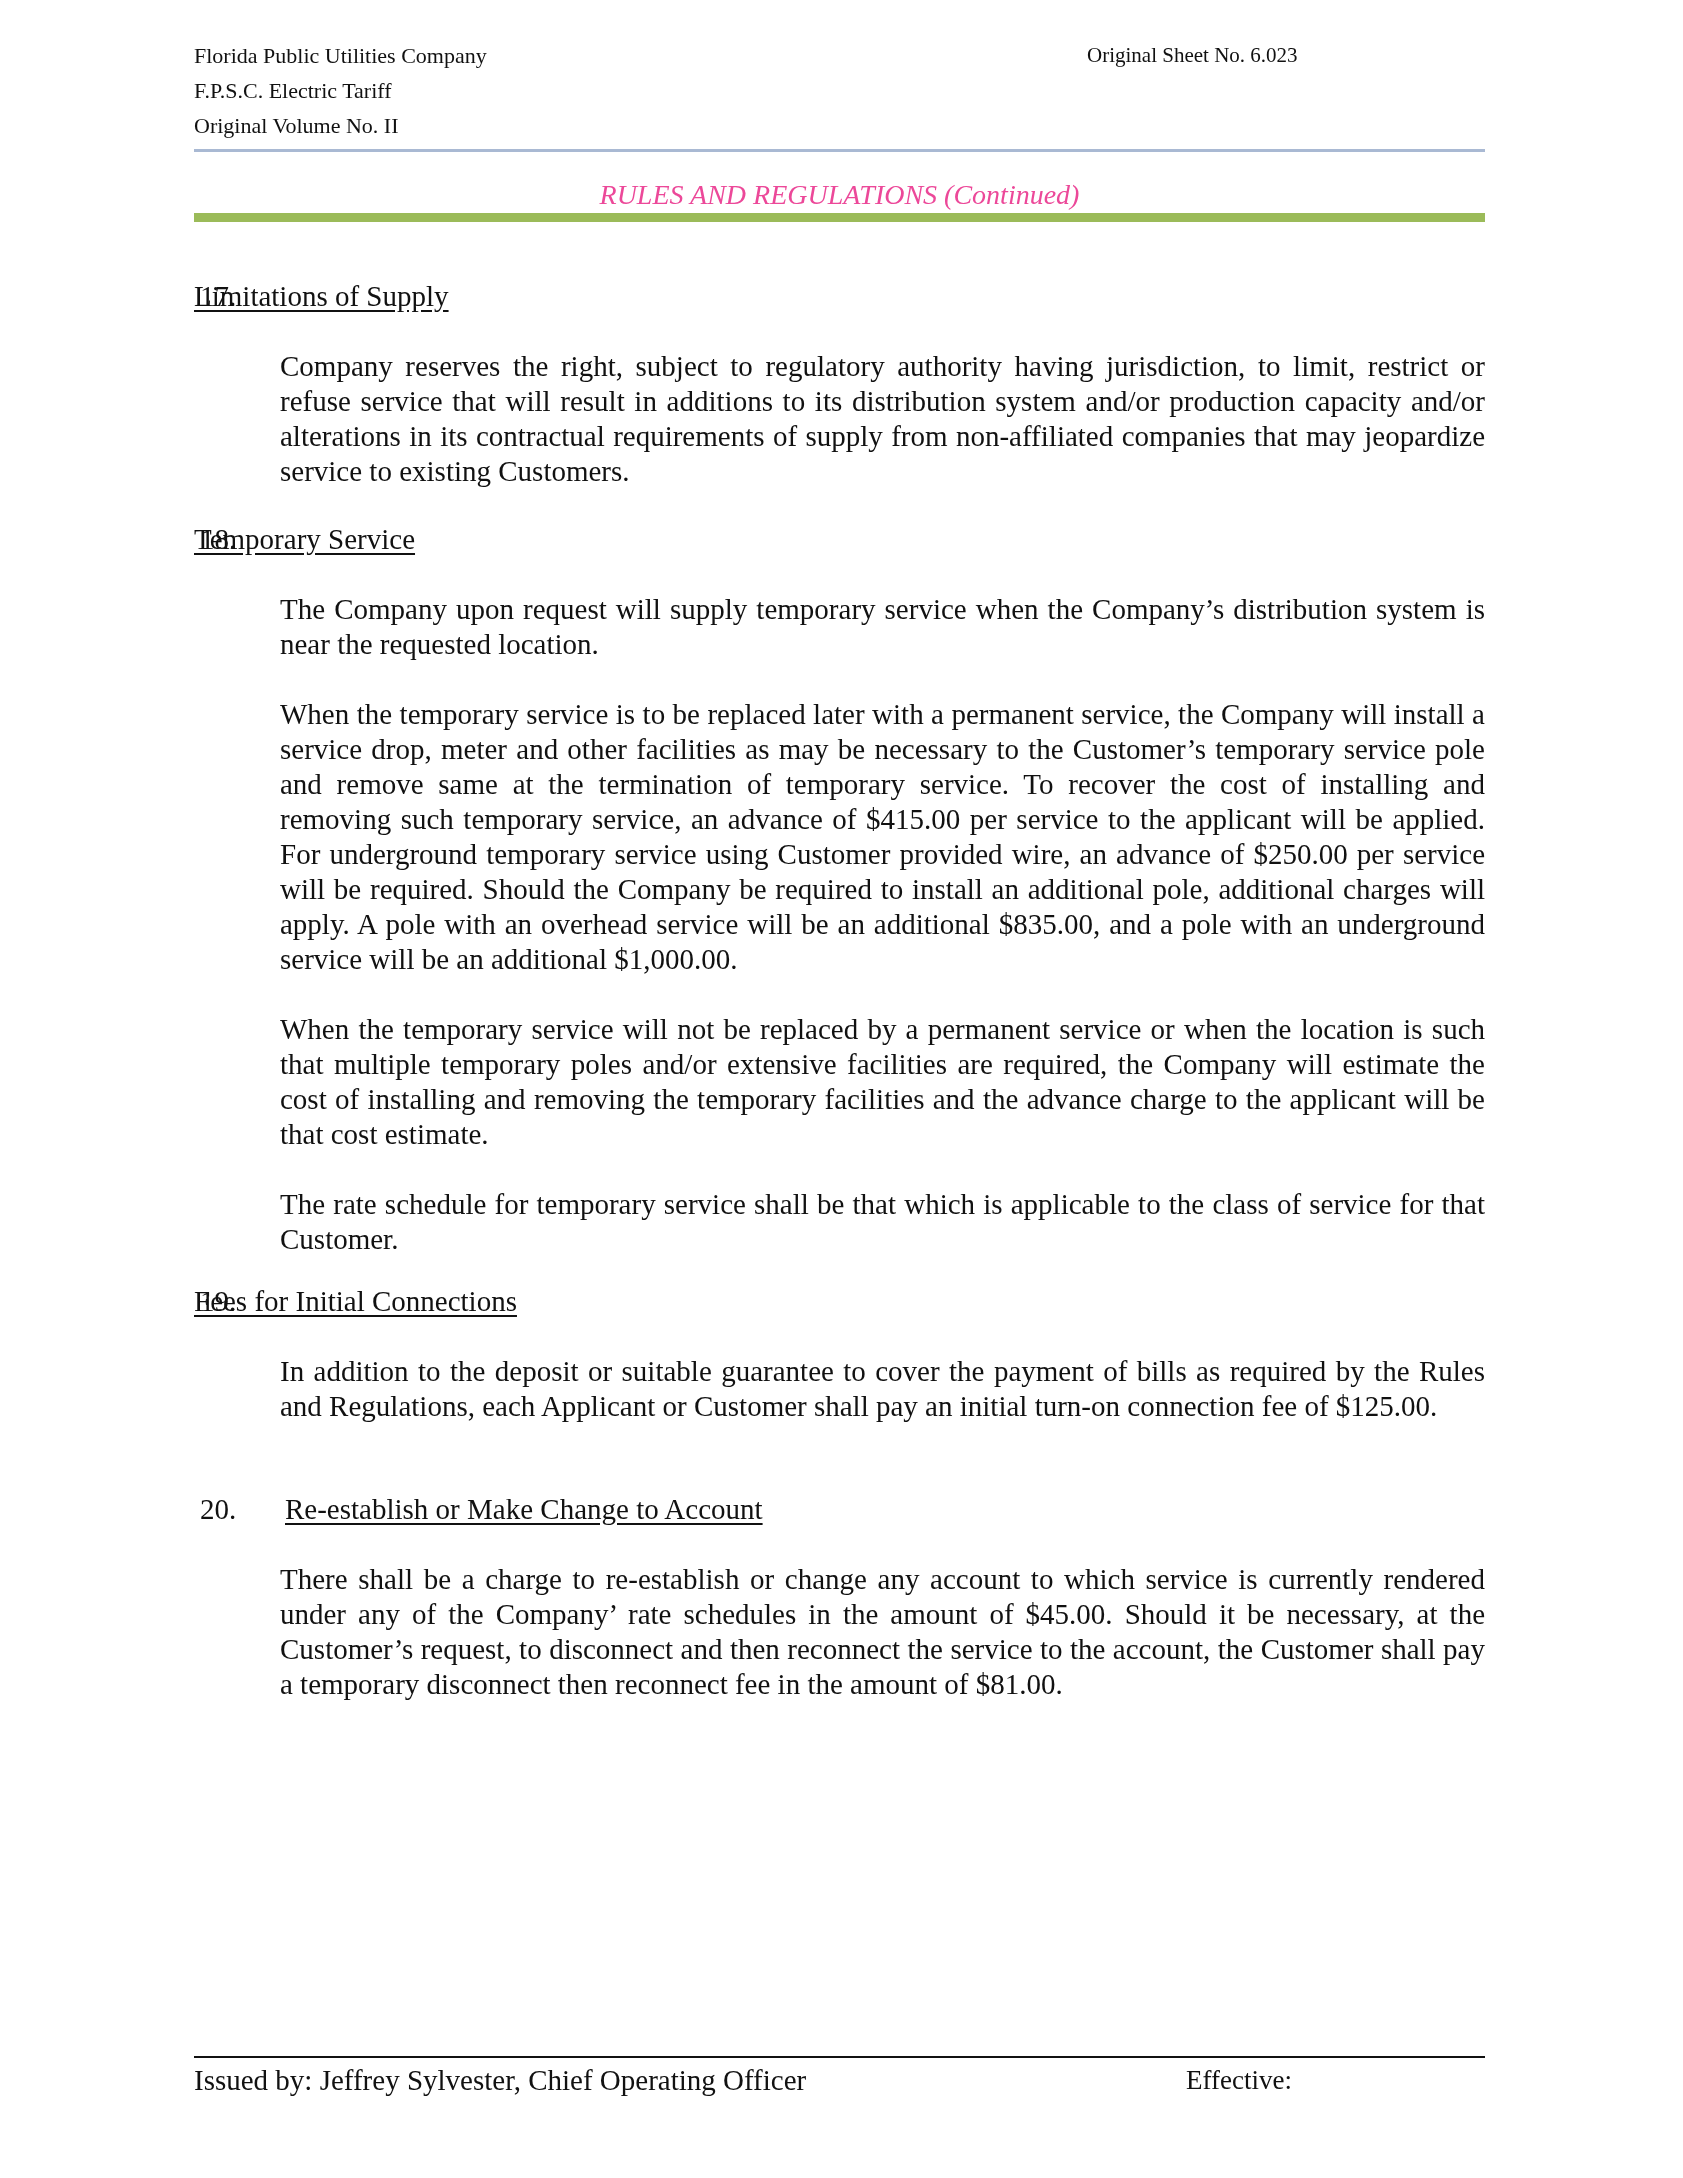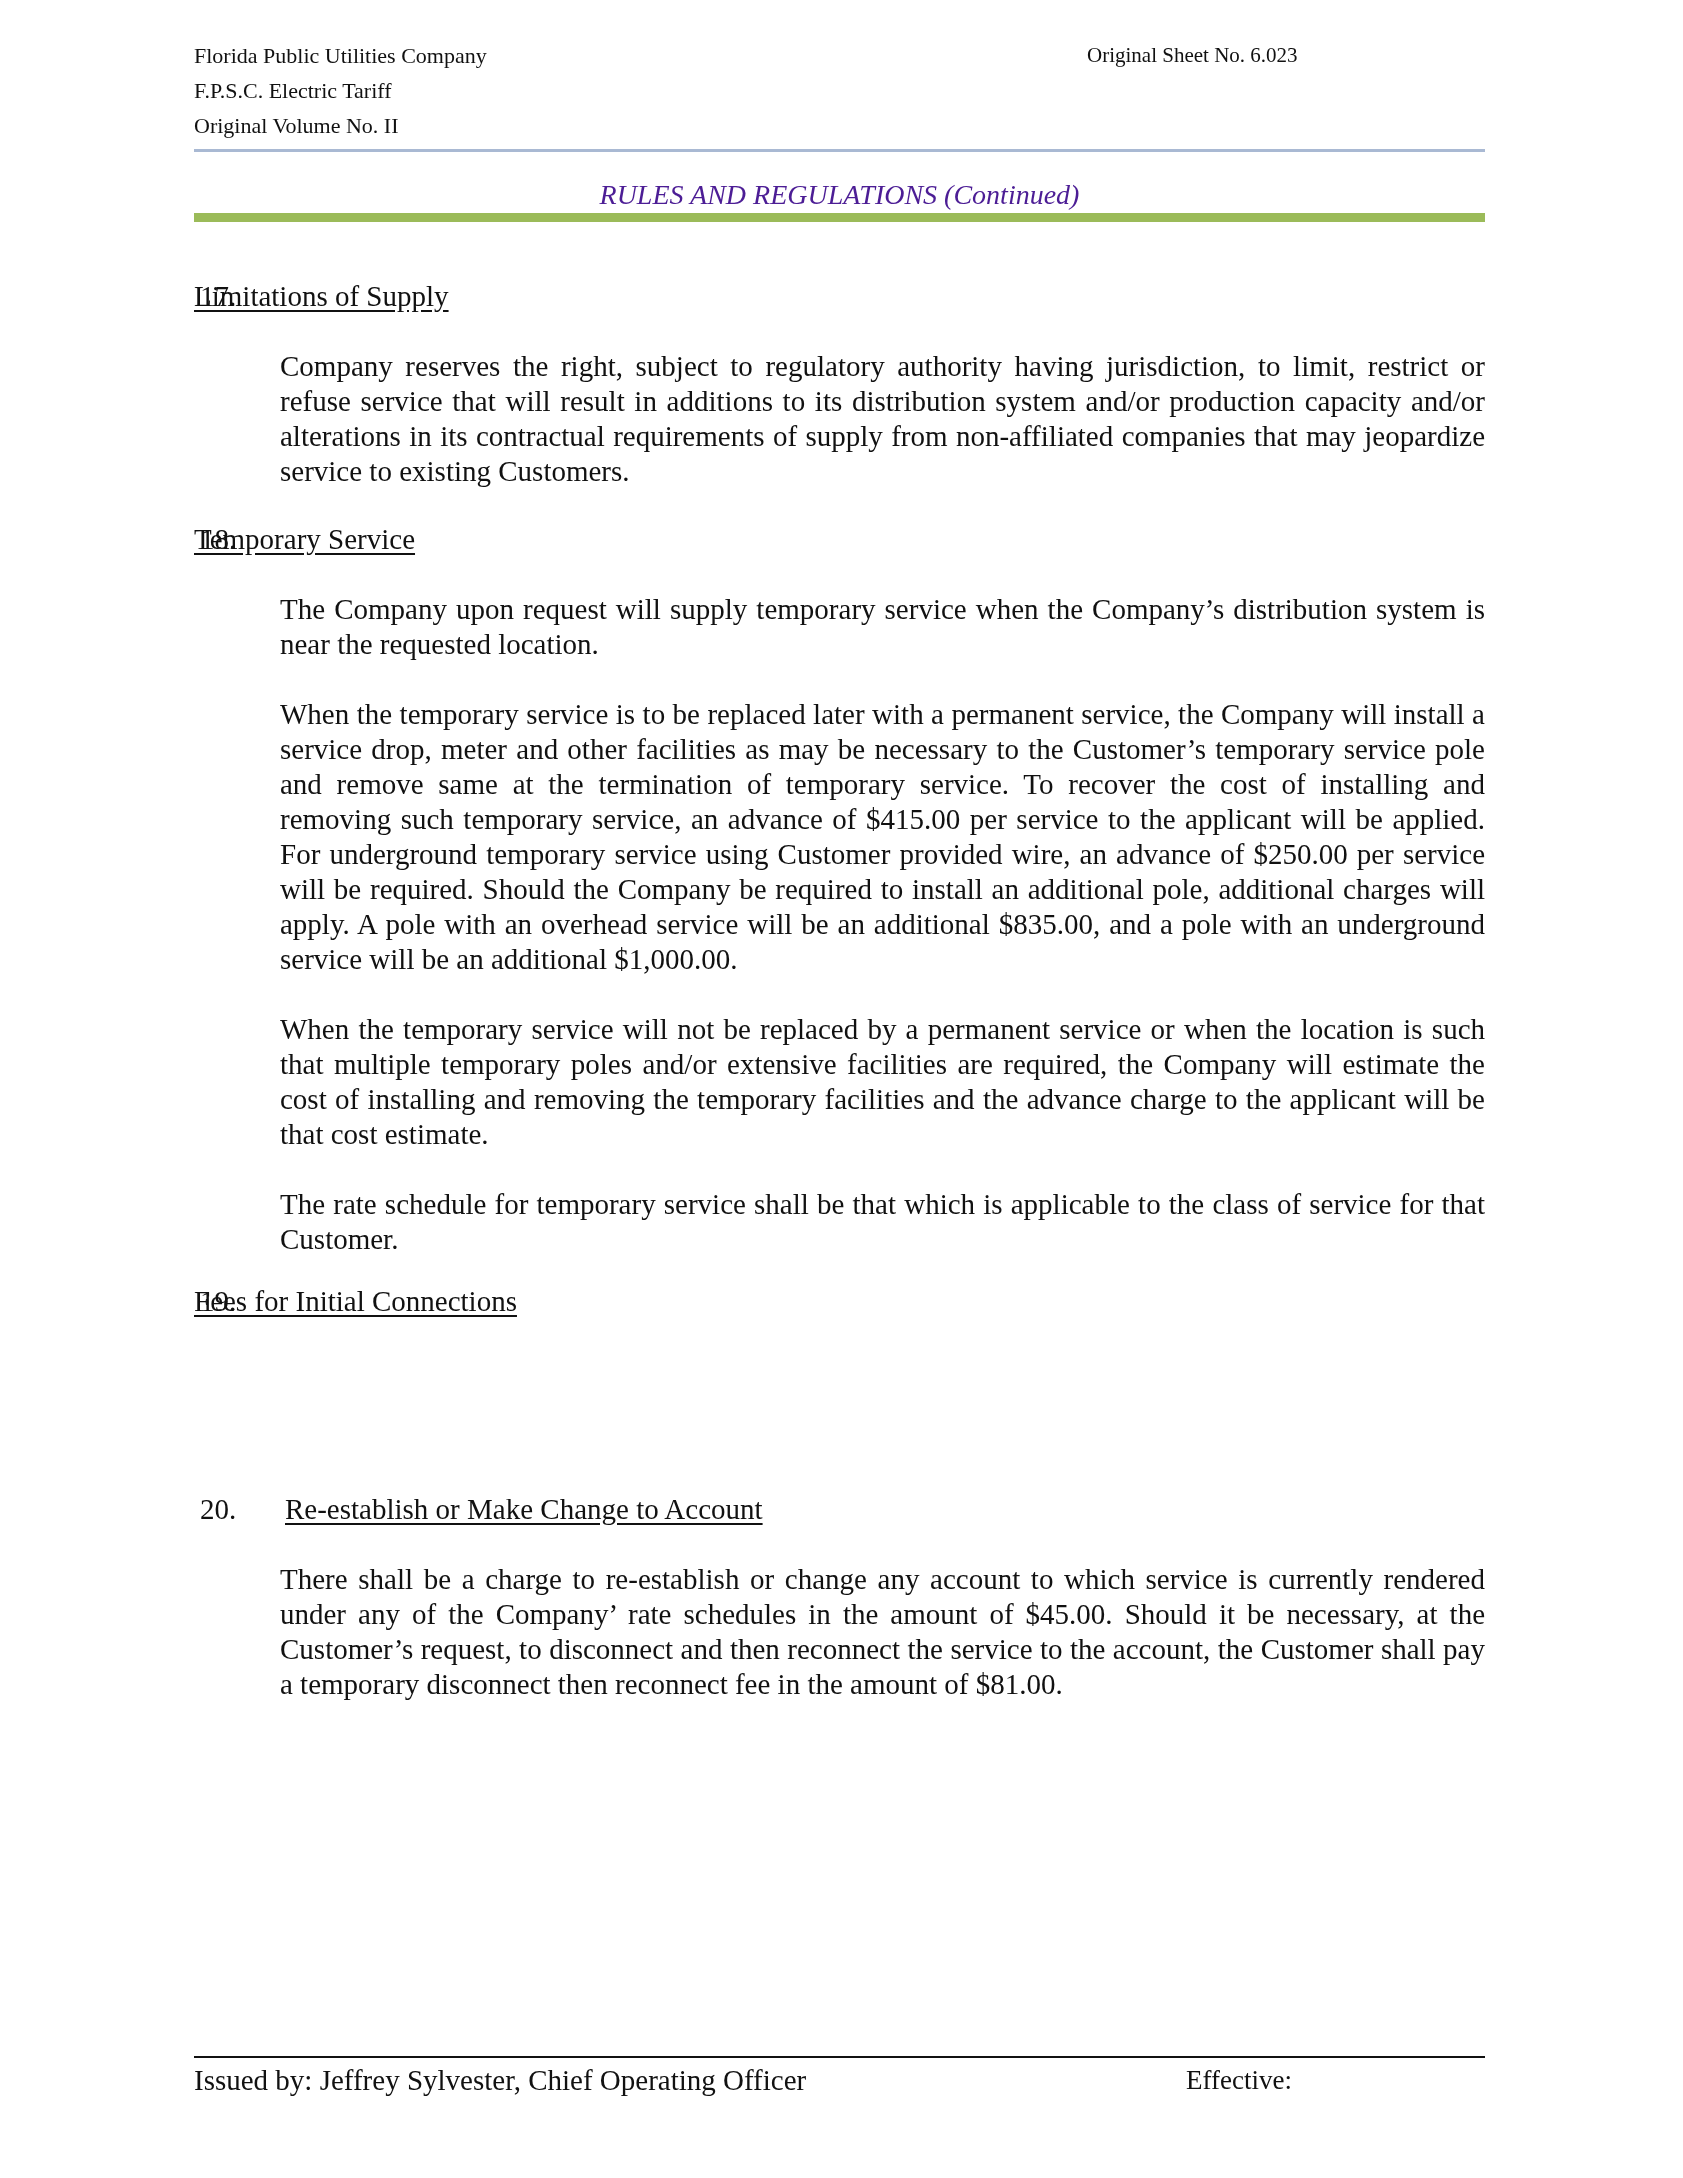--- a/index.html
+++ b/index.html
@@ -6,21 +6,21 @@
   body {
     width: 1683px; height: 2178px; position: relative; overflow: hidden;
     font-family: "Liberation Serif", "DejaVu Serif", serif;
     color: #111111;
   }
   .hdr { position: absolute; left: 194px; top: 38px; font-size: 22px; line-height: 35px; }
   .hdr-right { position: absolute; left: 1087px; top: 38px; font-size: 21px; line-height: 35px; }
   .rule-blue { position: absolute; left: 194px; top: 149px; width: 1291px; height: 3px; background: #a9b9d3; }
   .section-title {
     position: absolute; left: 194px; width: 1291px; top: 178px; text-align: center;
-    font-style: italic; font-size: 28px; color: #4c1d95; line-height: 34px;
+    font-style: italic; font-size: 28px; color: #ec4899; line-height: 34px;
   }
   .rule-green { position: absolute; left: 194px; top: 213px; width: 1291px; height: 9px; background: #9bbb59; }
 
   .content { position: absolute; left: 194px; top: 279px; width: 1291px; font-size: 29px; line-height: 35px; }
   .item { position: relative; }
   .item-num { position: absolute; left: 6px; top: 0; }
   .item-title { text-decoration: underline; text-underline-offset: 4px; display: inline-block; }
   .para { margin-left: 86px; text-align: justify; margin-top: 35px; }
   .sec17 { height: 243px; }
   .sec18 { height: 762px; }
@@ -56,20 +56,21 @@
     <span class="item-title">Temporary Service</span>
     <div class="para">The Company upon request will supply temporary service when the Company’s distribution system is near the requested location.</div>
     <div class="para">When the temporary service is to be replaced later with a permanent service, the Company will install a service drop, meter and other facilities as may be necessary to the Customer’s temporary service pole and remove same at the termination of temporary service.  To recover the cost of installing and removing such temporary service, an advance of $415.00 per service to the applicant will be applied. For underground temporary service using Customer provided wire, an advance of $250.00 per service will be required.  Should the Company be required to install an additional pole, additional charges will apply.  A pole with an overhead service will be an additional $835.00, and a pole with an underground service will be an additional $1,000.00.</div>
     <div class="para">When the temporary service will not be replaced by a permanent service or when the location is such that multiple temporary poles and/or extensive facilities are required, the Company will estimate the cost of installing and removing the temporary facilities and the advance charge to the applicant will be that cost estimate.</div>
     <div class="para">The rate schedule for temporary service shall be that which is applicable to the class of service for that Customer.</div>
   </div>
 
   <div class="item sec19">
     <span class="item-num">19.</span>
     <span class="item-title">Fees for Initial Connections</span>
+    <div class="para">In addition to the deposit or suitable guarantee to cover the payment of bills as required by the Rules and Regulations, each Applicant or Customer shall pay an initial turn-on connection fee of $125.00.</div>
   </div>
 
   <div class="item sec20">
     <span class="item-num">20.</span>
     <span class="item-title">Re-establish or Make Change to Account</span>
     <div class="para">There shall be a charge to re-establish or change any account to which service is currently rendered under any of the Company’ rate schedules in the amount of $45.00.  Should it be necessary, at the Customer’s request, to disconnect and then reconnect the service to the account, the Customer shall pay a temporary disconnect then reconnect fee in the amount of $81.00.</div>
   </div>
 </div>
 
 <div class="rule-footer"></div>

